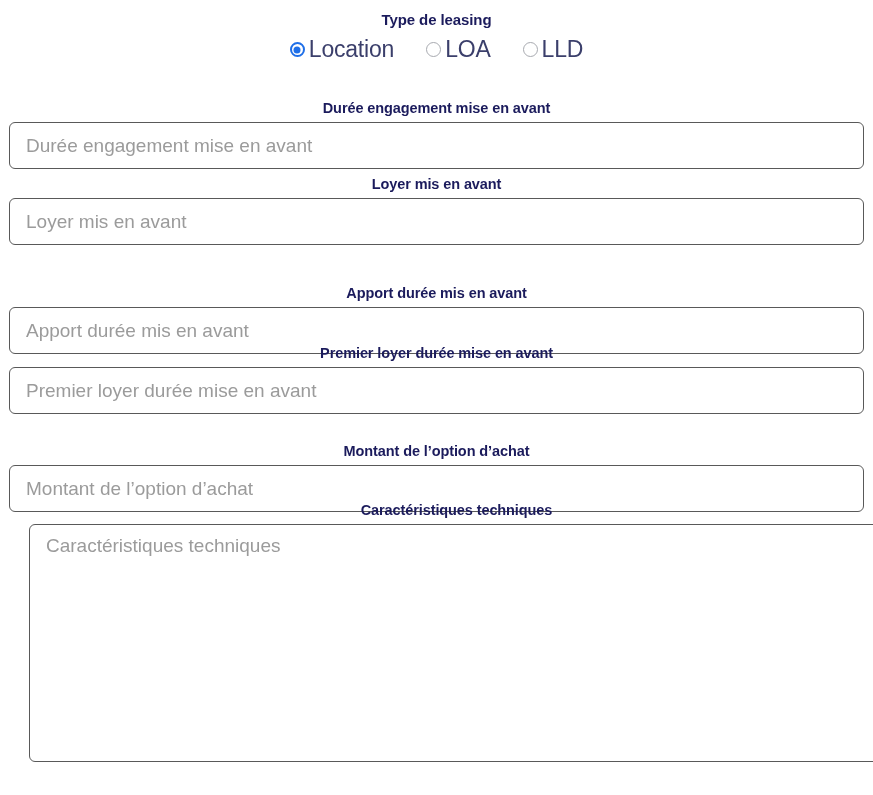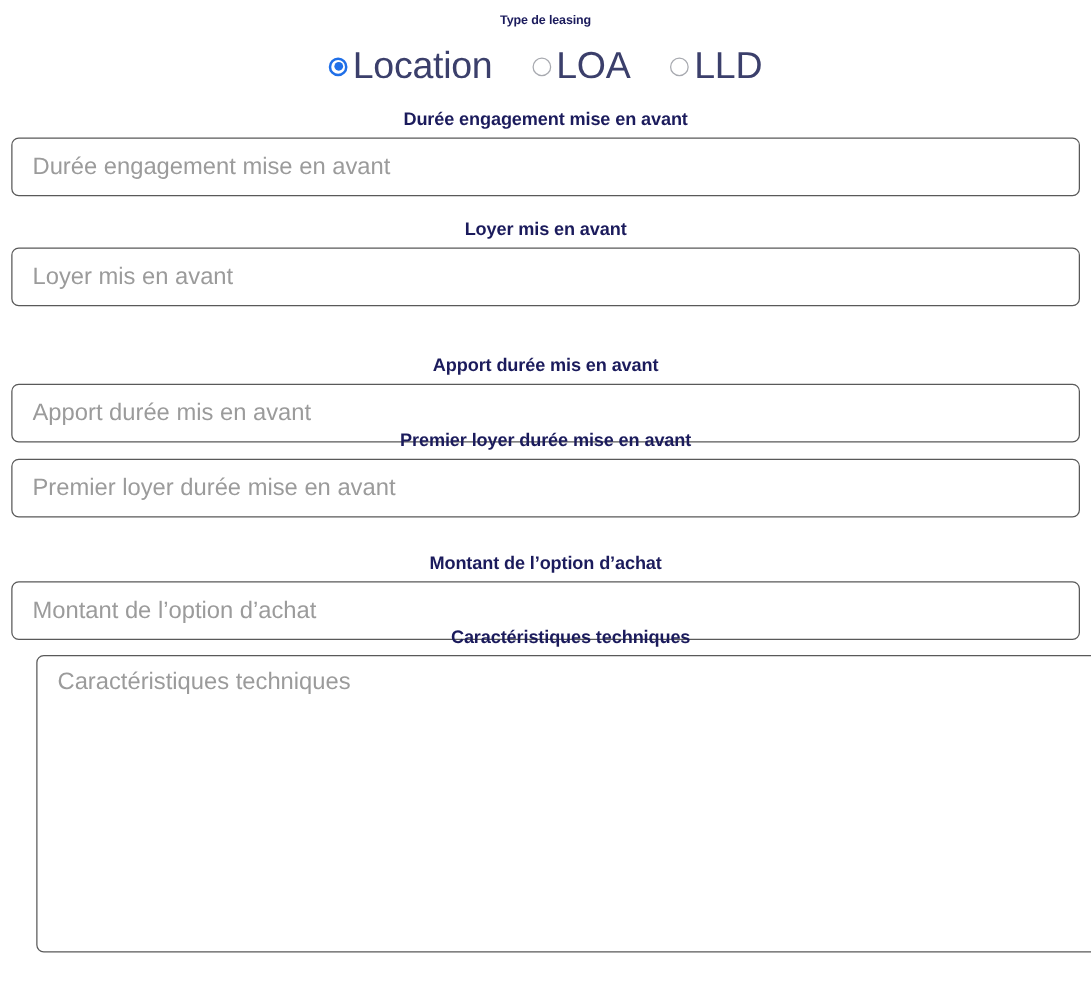--- a/index.html
+++ b/index.html
@@ -20,21 +20,21 @@
     overflow: hidden;
   }
 
   
   .section-title {
     position: absolute;
     left: 0;
     top: 11px;
     width: 873px;
     text-align: center;
-    font-size: 10px;
+    font-size: 15px;
     font-weight: bold;
     color: #1b1b5c;
     letter-spacing: -0.1px;
   }
 
   
   .radio-group {
     position: absolute;
     left: 0;
     top: 38px;
@@ -69,21 +69,21 @@
     position: absolute;
     left: 50%;
     top: 50%;
     transform: translate(-50%, -50%);
     width: 7px;
     height: 7px;
     border-radius: 50%;
     background: #1f6fe8;
   }
   .radio-label {
-    font-size: 30px;
+    font-size: 23px;
     color: #3b3f6b;
     line-height: 1;
     letter-spacing: -0.2px;
   }
 
   
   .field {
     position: absolute;
     left: 9px;
     width: 855px;
@@ -131,21 +131,21 @@
     outline: none;
     resize: vertical;
     overflow: auto;
   }
   .textarea-input::placeholder {
     color: #9b9b9b;
     opacity: 1;
   }
 
   
-  .f1 { top: 88px; }
+  .f1 { top: 100px; }
   .f2 { top: 176px; }
   .f3 { top: 261px; margin-top: 24px; }
   .f4 { top: 345px; }
   .f5 { top: 443px; }
   .f6 { top: 502px; padding-left: 20px; }
 </style>
 </head>
 <body>
 
 <div class="page">

